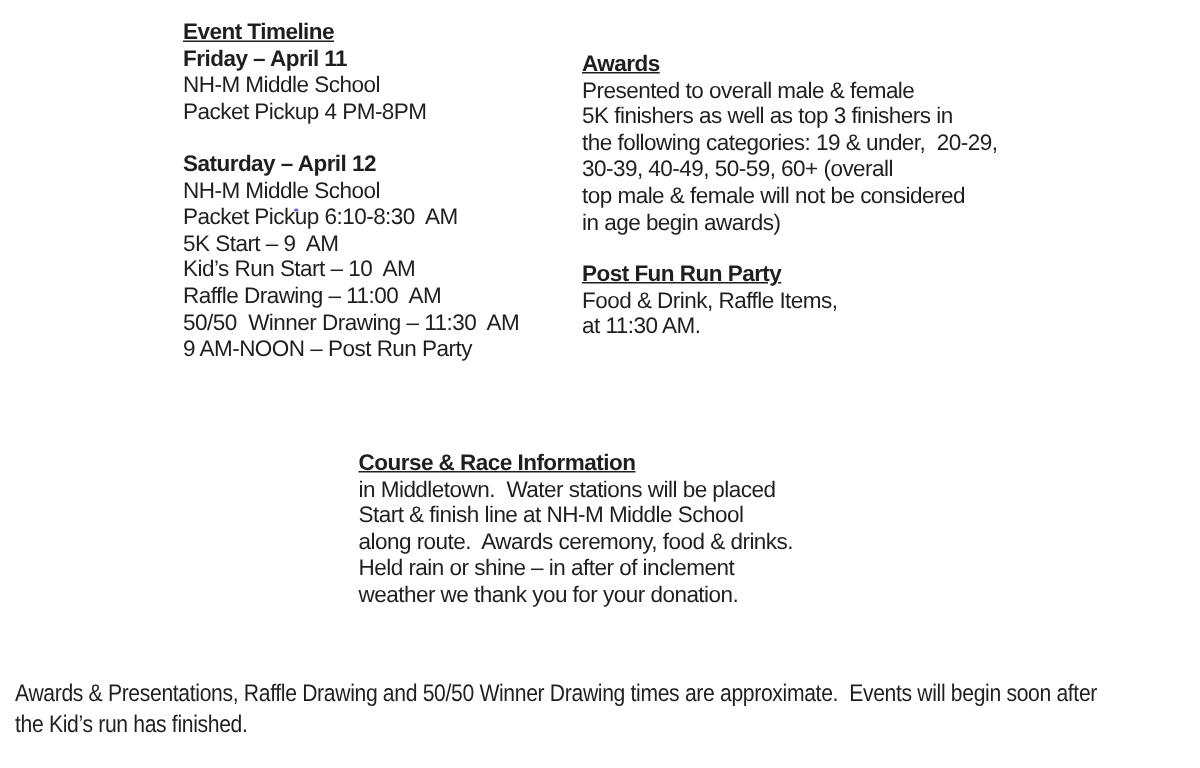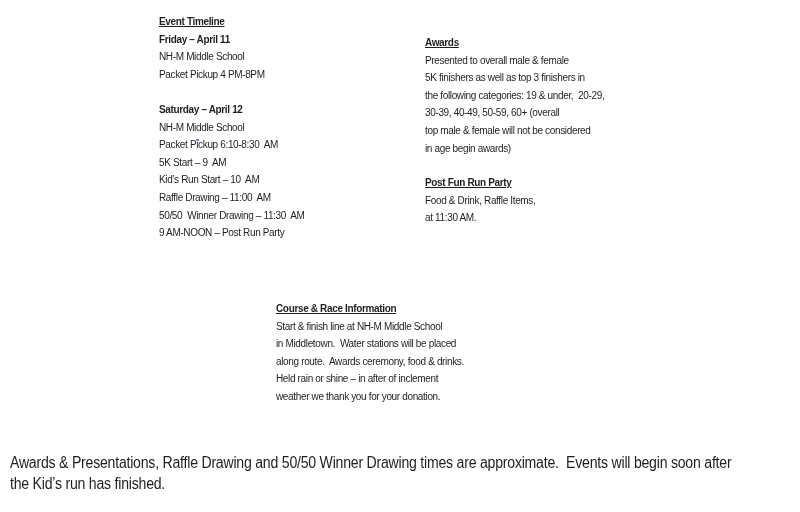--- a/index.html
+++ b/index.html
@@ -11,25 +11,24 @@
     position: relative;
     width: 800px;
     height: 512px;
     background: #ffffff;
     overflow: hidden;
     font-family: "Liberation Sans", sans-serif;
     color: #1f1f1f;
   }
   section { position: absolute; }
   .t {
-    font-size: 10px;
+    font-size: 15px;
     line-height: 17.6px;
     white-space: pre;
     letter-spacing: -0.35px;
-    margin-left: 37px;
   }
   .h {
     font-weight: 700;
     text-decoration: underline;
   }
   .b { font-weight: 700; }
   .spacer { height: 17.6px; }
 
   #sec-timeline { left: 122px; top: 13px; }
   #sec-awards   { left: 388px; top: 34px; }
@@ -100,22 +99,22 @@
     <div class="t h">Post Fun Run Party</div>
     <div>
         <div class="t">Food &amp; Drink, Raffle Items,</div>
         <div class="t">at 11:30 AM.</div>
       </div>
   </section>
 
   <section id="sec-course">
     <div class="t h">Course &amp; Race Information</div>
     <div>
+        <div class="t">in Middletown.  Water stations will be placed</div>
         <div class="t">Start &amp; finish line at NH-M Middle School</div>
-        <div class="t">in Middletown.  Water stations will be placed</div>
         <div class="t">along route.  Awards ceremony, food &amp; drinks.</div>
         <div class="t">Held rain or shine – in after of inclement</div>
         <div class="t">weather we thank you for your donation.</div>
       </div>
   </section>
 
   <section id="sec-footer">
     <div>
         <div class="line">Awards &amp; Presentations, Raffle Drawing and 50/50 Winner Drawing times are approximate.  Events will begin soon after</div>
         <div class="line">the Kid’s run has finished.</div>

